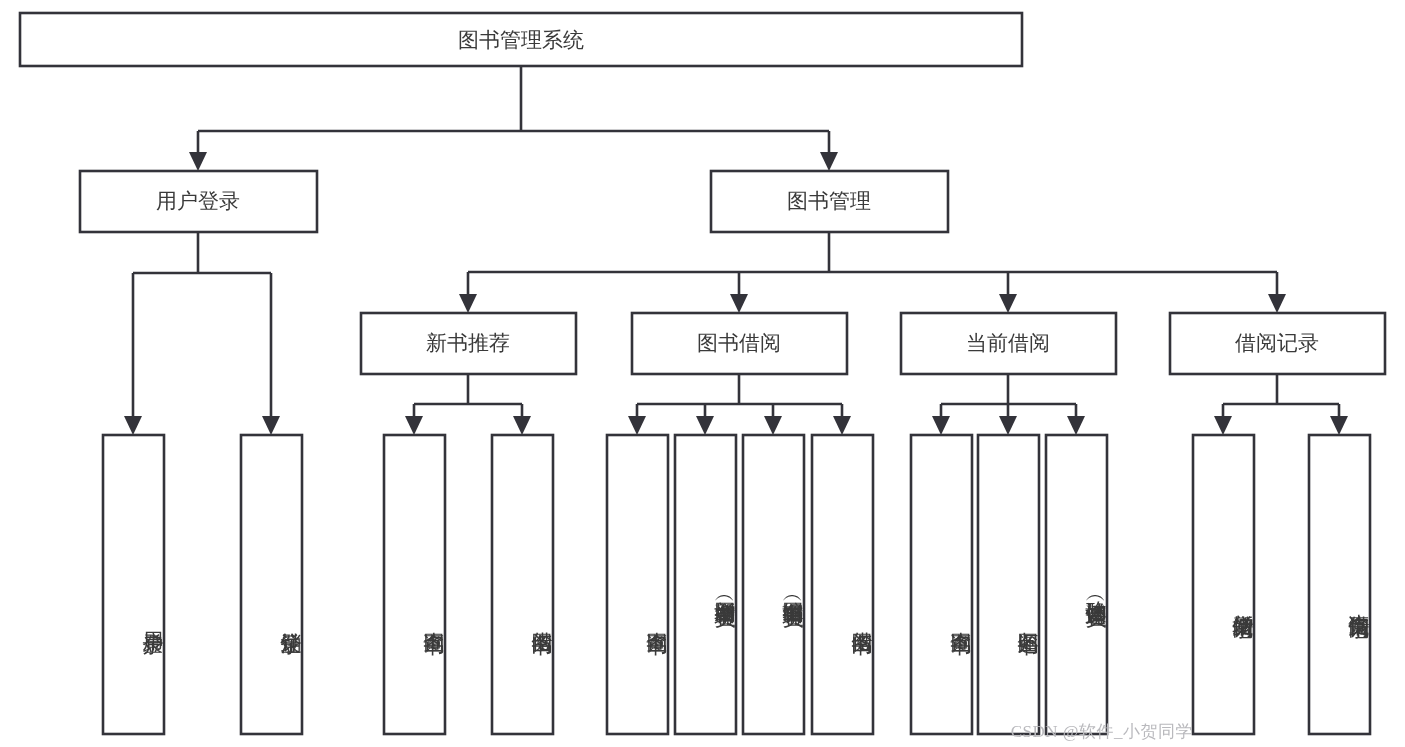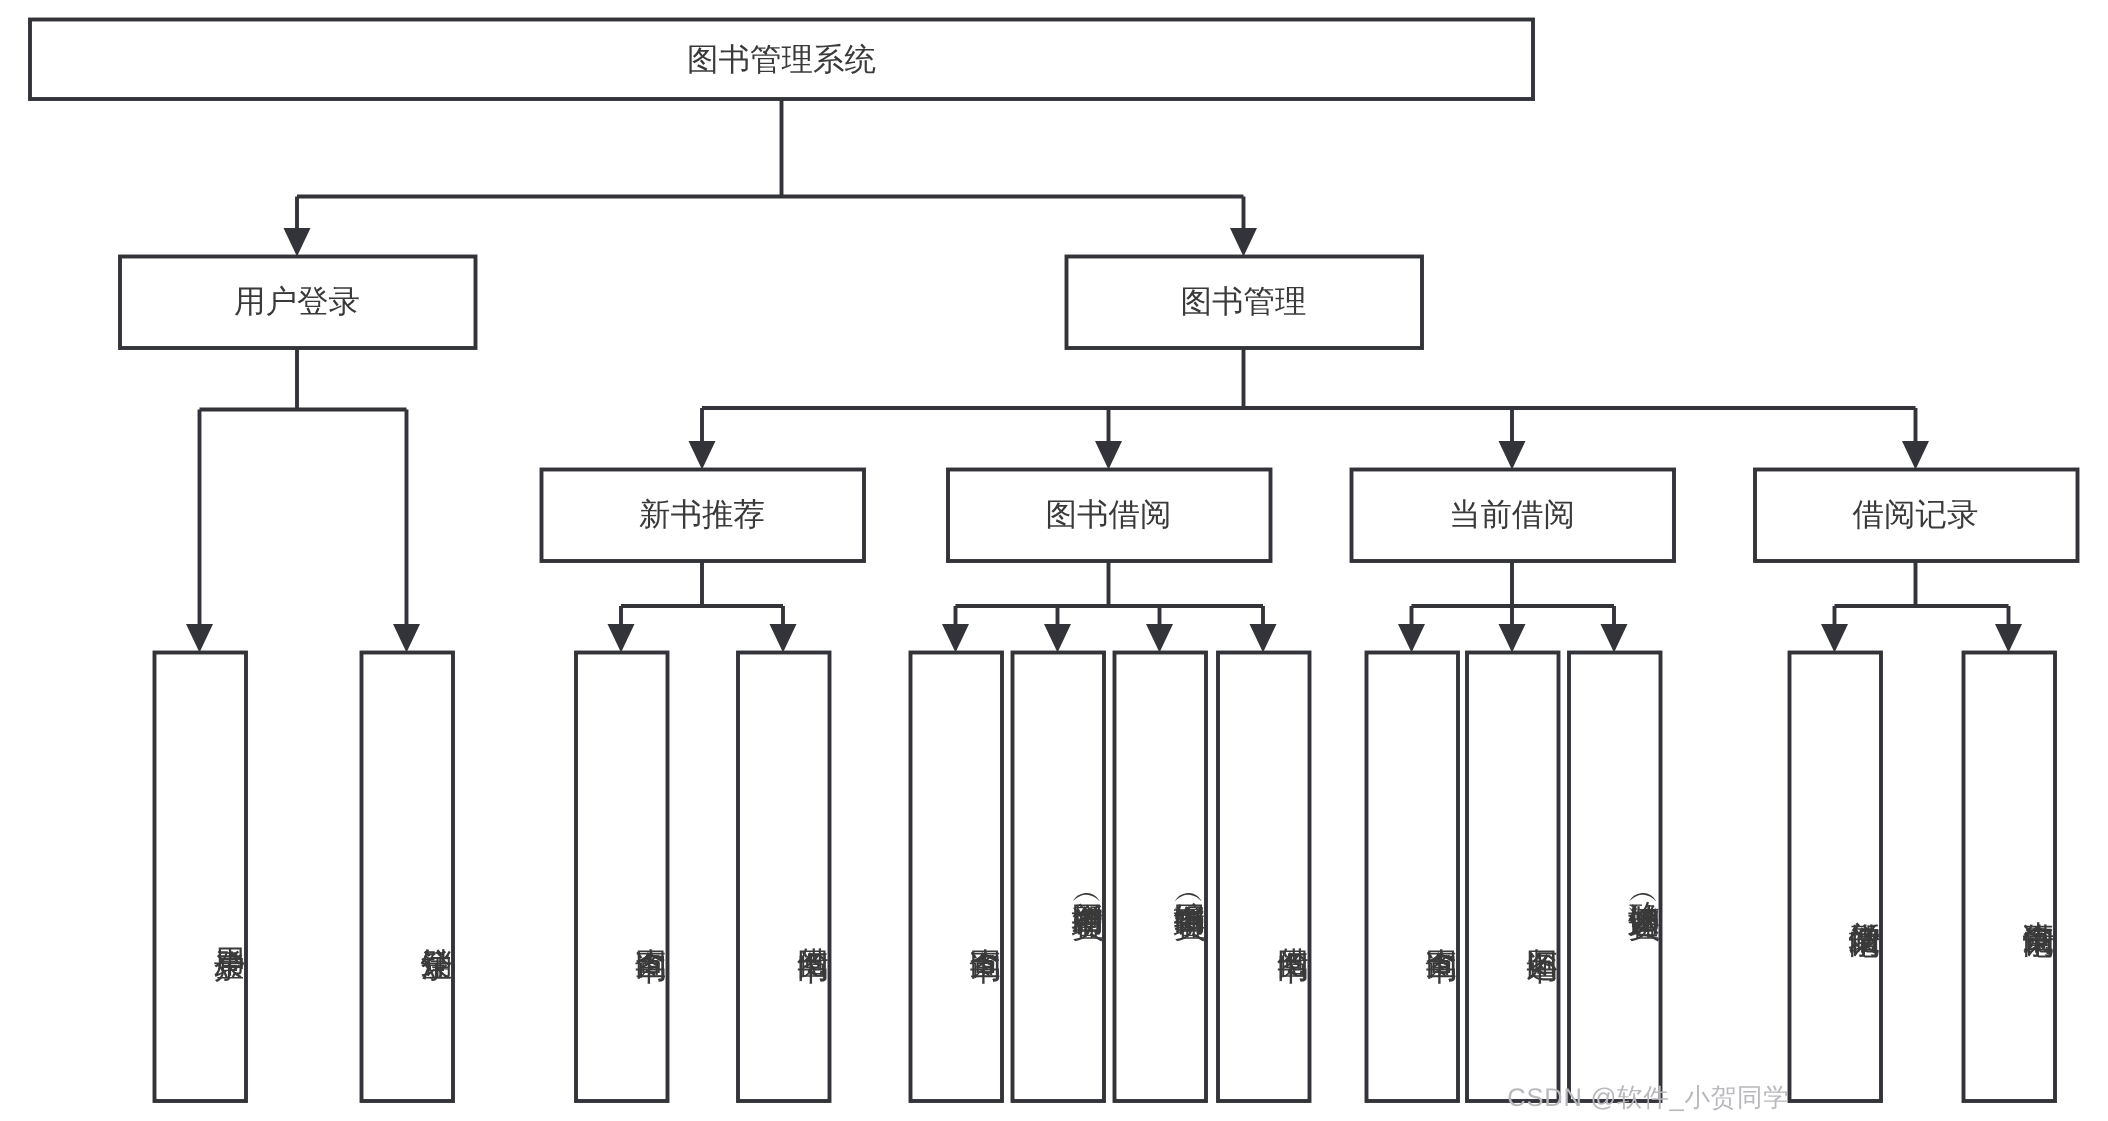--- a/index.html
+++ b/index.html
@@ -60,21 +60,21 @@
     writing-mode: vertical-rl;
     text-orientation: upright;
     white-space: nowrap;
     letter-spacing: 1px;
     pointer-events: none;
   }
   .watermark {
     position: absolute;
     right: 8px;
     bottom: 4px;
-    font-family: Liberation Sans, sans-serif;
+    font-family: Liberation Serif, serif;
     font-size: 17px;
     color: #b9b9bd;
     letter-spacing: 0.5px;
     white-space: nowrap;
   }
 </style>
 </head>
 <body>
 
 <div id="diagram-root">

